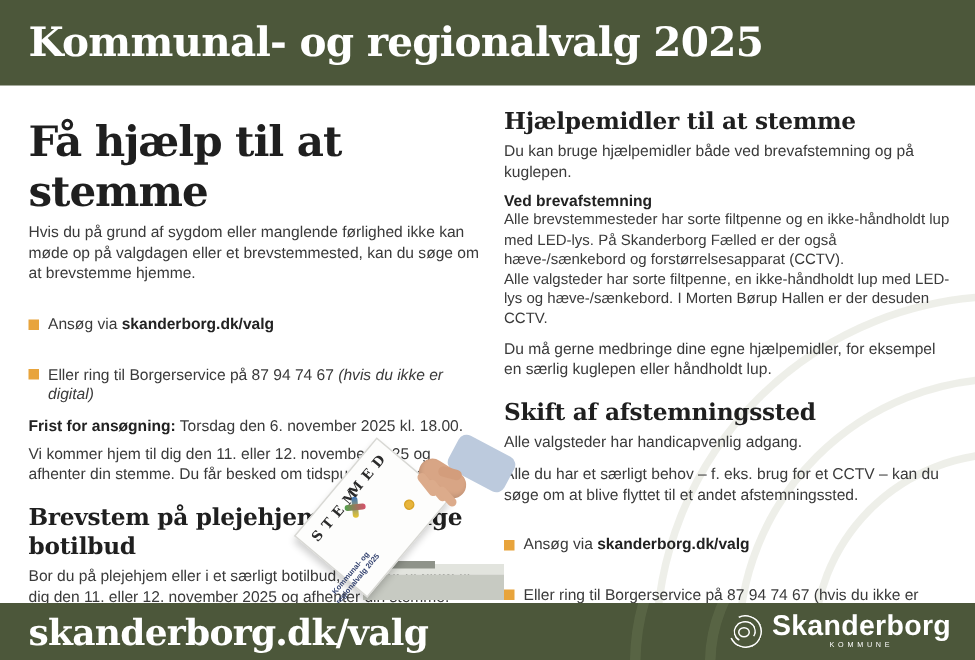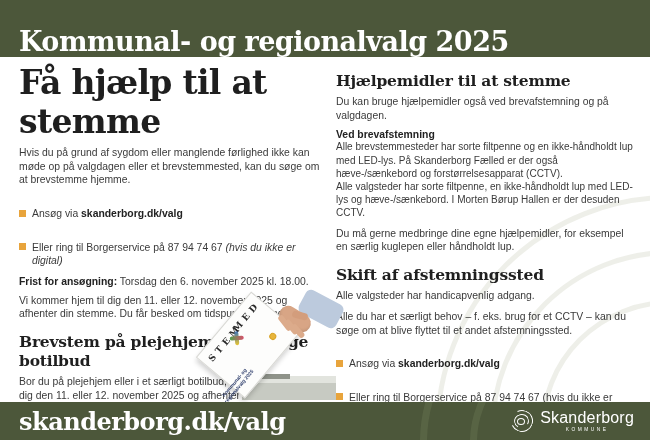--- a/index.html
+++ b/index.html
@@ -3,34 +3,34 @@
 <meta charset="utf-8">
 <style>
   * { margin:0; padding:0; box-sizing:border-box; }
   body { background:#888; font-family:"Liberation Sans", sans-serif; }
   .page {
     position:relative; width:650px; height:440px; background:#ffffff;
     overflow:hidden; margin:0 auto;
   }
   
   .bar { position:absolute; left:0; right:0; background:#4c573a; color:#fff; }
-  .header-bar { top:0; height:57px; display:flex; align-items:flex-end; padding:0 0 0 19px; }
+  .header-bar { top:0; height:57px; display:flex; align-items:center; padding:0 0 0 19px; }
   .footer-bar { bottom:0; height:38px; display:flex; align-items:center; padding:0 16px 0 19px; }
   .slab { font-family:"DejaVu Serif", serif; font-weight:700; }
   .header-title { font-size:27px; letter-spacing:-0.5px; }
   .footer-url { font-size:24px; letter-spacing:-0.5px; }
   
   .arc { position:absolute; border-radius:50%; pointer-events:none; }
   .arc-light { border:5px solid rgba(226,229,218,0.6); }
   .arc-green { border:7px solid rgba(122,136,98,0.28); }
   
   .col { position:absolute; top:57px; z-index:2; color:#3a3a3a; }
   .col-left  { left:19px;  width:302px; }
   .col-right { left:336px; width:298px; }
-  .page-title { font-size:33px; color:#1f1f1f; margin-top:6px; letter-spacing:-0.7px; }
+  .page-title { font-size:28px; color:#1f1f1f; margin-top:21px; letter-spacing:-0.7px; }
   .page-subtitle { font-size:13px; color:#2a2a2a; margin-top:3px; }
   h3.sec { font-size:15.5px; color:#1f1f1f; margin-top:11px; letter-spacing:-0.2px; }
   .col-right h3.sec:first-child { margin-top:14px; }
   p.body { font-size:10.4px; line-height:1.32; margin-top:5px; }
   p.tight { margin-top:7px; }
   .subhead { font-size:10.4px; font-weight:bold; color:#222; margin-top:7px; }
   .subtext { font-size:10px; line-height:1.32; margin-top:0; }
   .bullets { margin-top:7px; }
   .bullet-row { display:flex; align-items:flex-start; margin-top:20px; font-size:10.4px; line-height:1.3; }
   .bullet-sq { flex:0 0 auto; width:7px; height:7px; background:#e8a43c; margin:2.5px 6px 0 0; }
@@ -69,21 +69,21 @@
   .f3 { right:30px; top:28px; width:16px; height:6px; transform:rotate(48deg); }
   .thumb { right:28px; top:12px; width:16px; height:7px; transform:rotate(15deg); background:#d39d7c; }
   
   .footer-right { margin-left:auto; display:flex; align-items:center; }
   .logo-swirl { position:relative; width:22px; height:22px; margin-right:7px; }
   .logo-swirl i { position:absolute; border:1.3px solid #fff; border-radius:50%; display:block; }
   .logo-swirl .r1 { left:0; top:0; width:22px; height:22px; border-left-color:transparent; transform:rotate(20deg); }
   .logo-swirl .r2 { left:3px; top:4px; width:15px; height:14px; border-bottom-color:transparent; transform:rotate(-15deg); }
   .logo-swirl .r3 { left:6px; top:8px; width:8px; height:7px; }
   .logo-text { display:flex; flex-direction:column; line-height:1; }
-  .logo-name { font-size:16px; font-weight:normal; letter-spacing:0.2px; }
+  .logo-name { font-size:19px; font-weight:bold; letter-spacing:0.2px; }
   .logo-sub { font-size:4.8px; letter-spacing:2.5px; text-align:center; margin-top:2px; }
 </style>
 </head>
 <body>
 
 <div class="page">
 
   <div class="bar header-bar">
     <div class="slab header-title">Kommunal- og regionalvalg 2025</div>
   </div>
@@ -117,21 +117,21 @@
         <span class="bullet-sq"></span>
         <span>Plejehjem</span>
       </div>
 
     </div>
 
   </div>
 
   <div class="col col-right">
     <h3 class="sec slab">Hjælpemidler til at stemme</h3>
-    <p class="body">Du kan bruge hjælpemidler også ved brevafstemning og på valgdagen.</p>
+    <p class="body">Du kan bruge hjælpemidler både ved brevafstemning og på kuglepen.</p>
     <div class="subhead">Ved brevafstemning</div>
     <p class="subtext">Alle brevstemmesteder har sorte filtpenne og en ikke-håndholdt lup med LED-lys. På Skanderborg Fælled er der også hæve-/sænkebord og forstørrelsesapparat (CCTV).</p>
     <p class="subtext">Alle valgsteder har sorte filtpenne, en ikke-håndholdt lup med LED-lys og hæve-/sænkebord. I Morten Børup Hallen er der desuden CCTV.</p>
     <p class="body tight">Du må gerne medbringe dine egne hjælpemidler, for eksempel en særlig kuglepen eller håndholdt lup.</p>
 
     <h3 class="sec slab">Skift af afstemningssted</h3>
     <p class="body">Alle valgsteder har handicapvenlig adgang.</p>
     <p class="body tight">Alle du har et særligt behov – f. eks. brug for et CCTV – kan du søge om at blive flyttet til et andet afstemningssted.</p>
     <div class="bullets">
       <div class="bullet-row">

